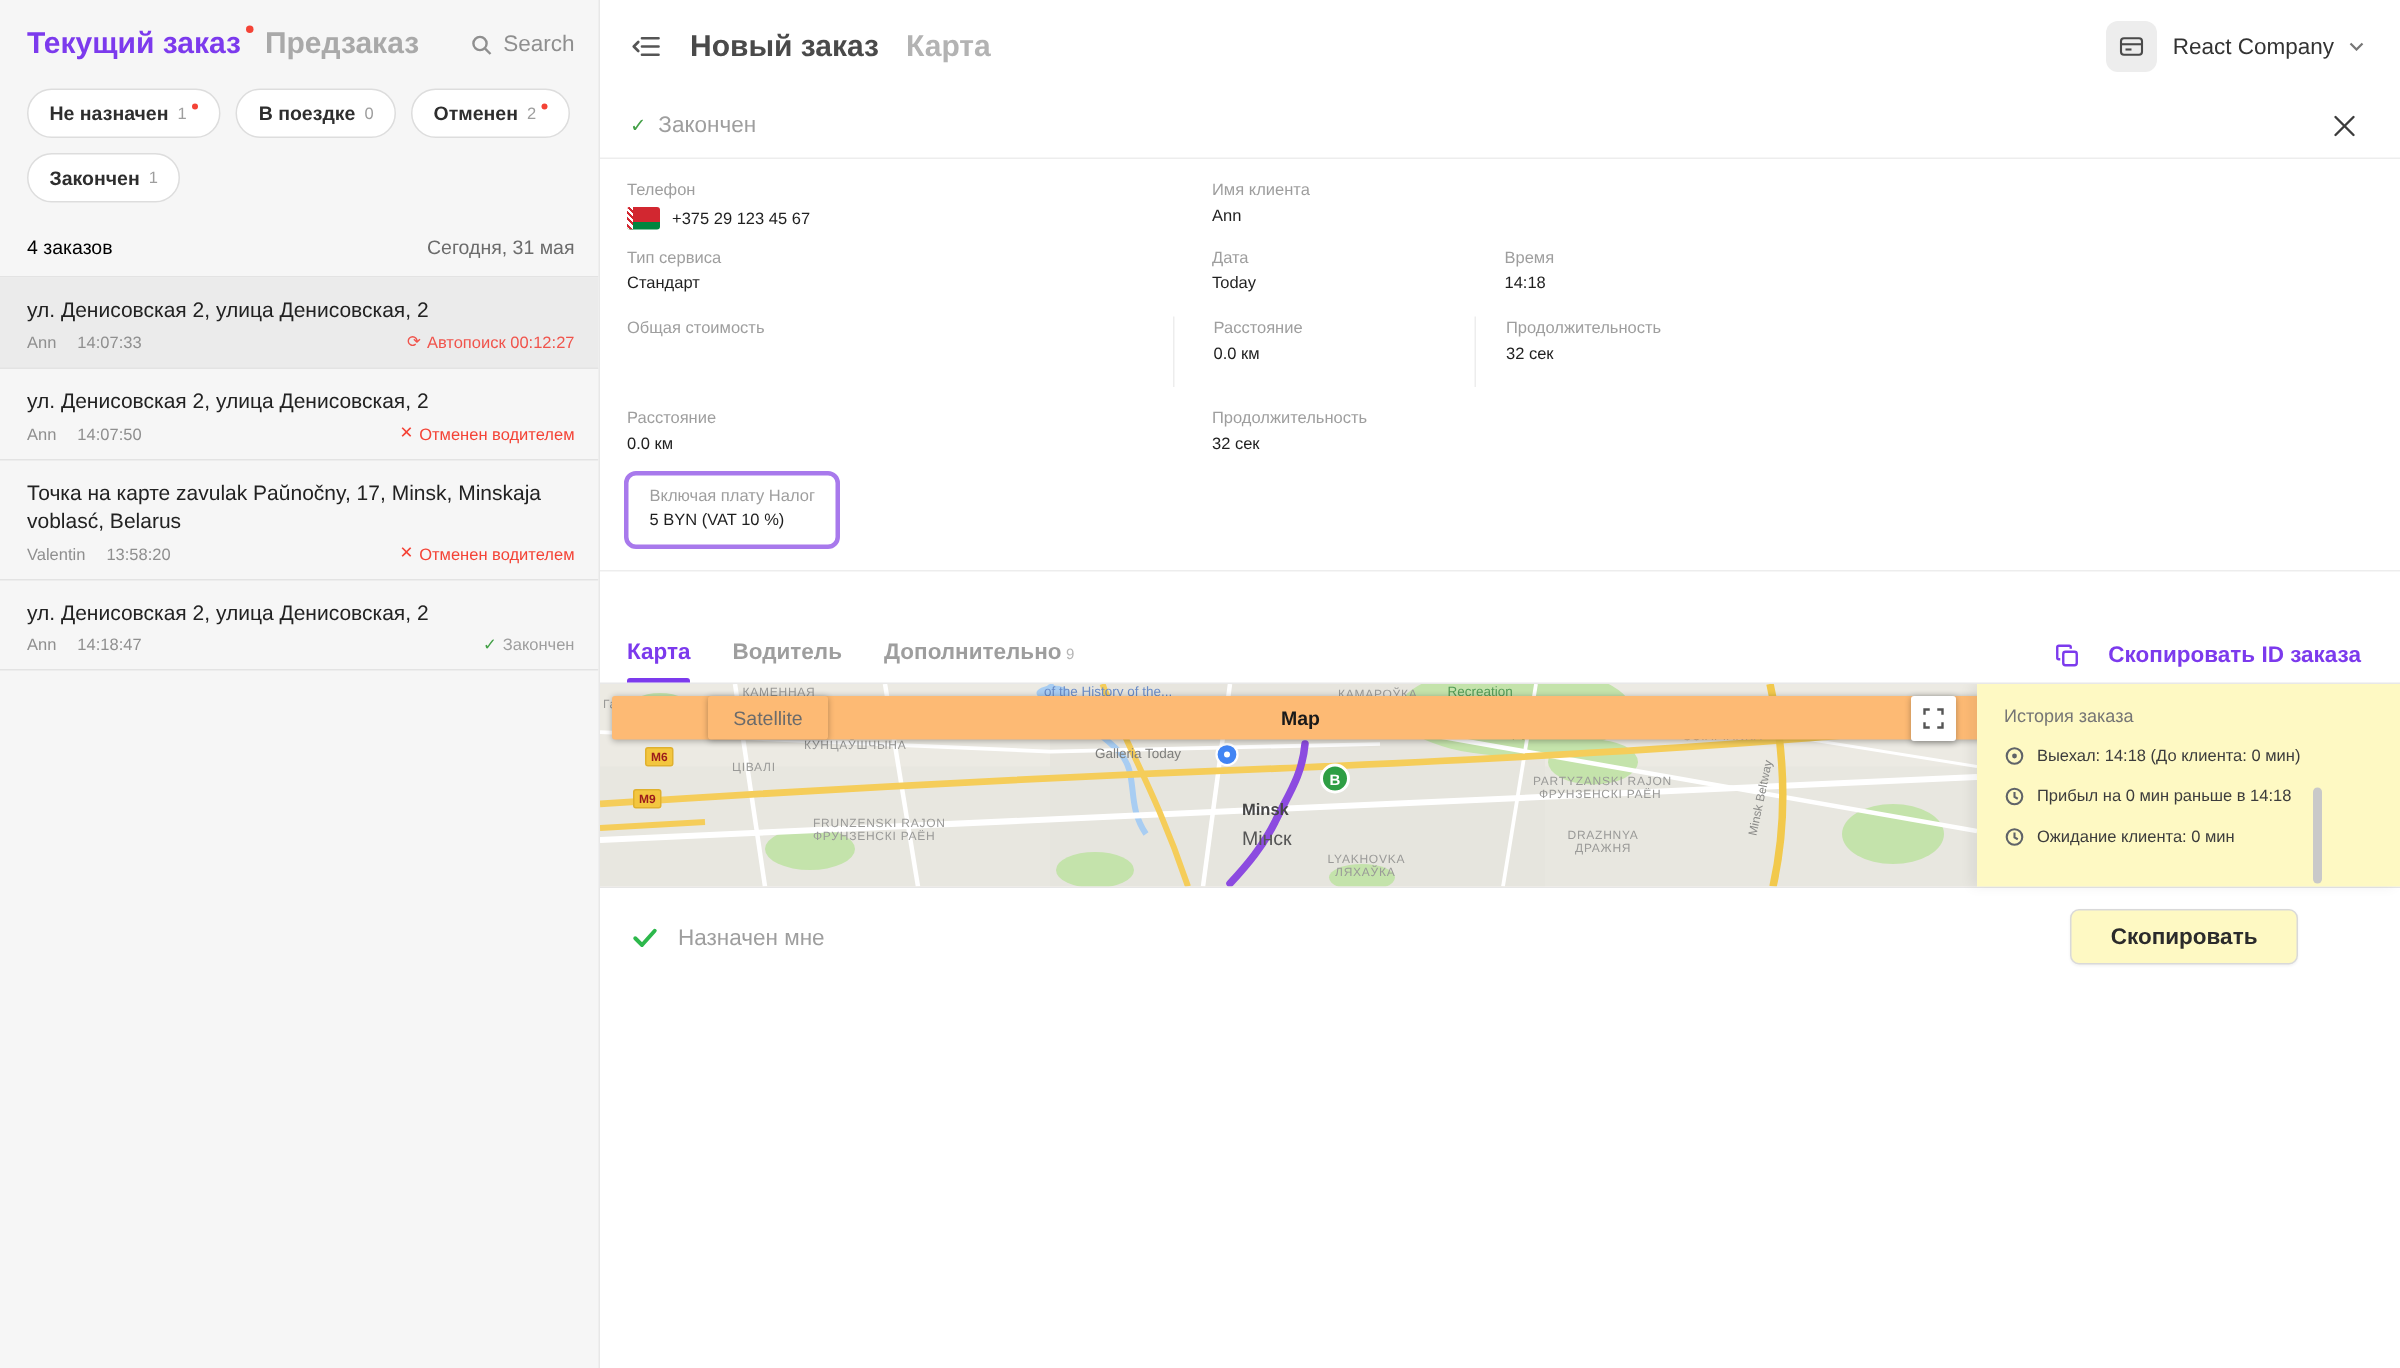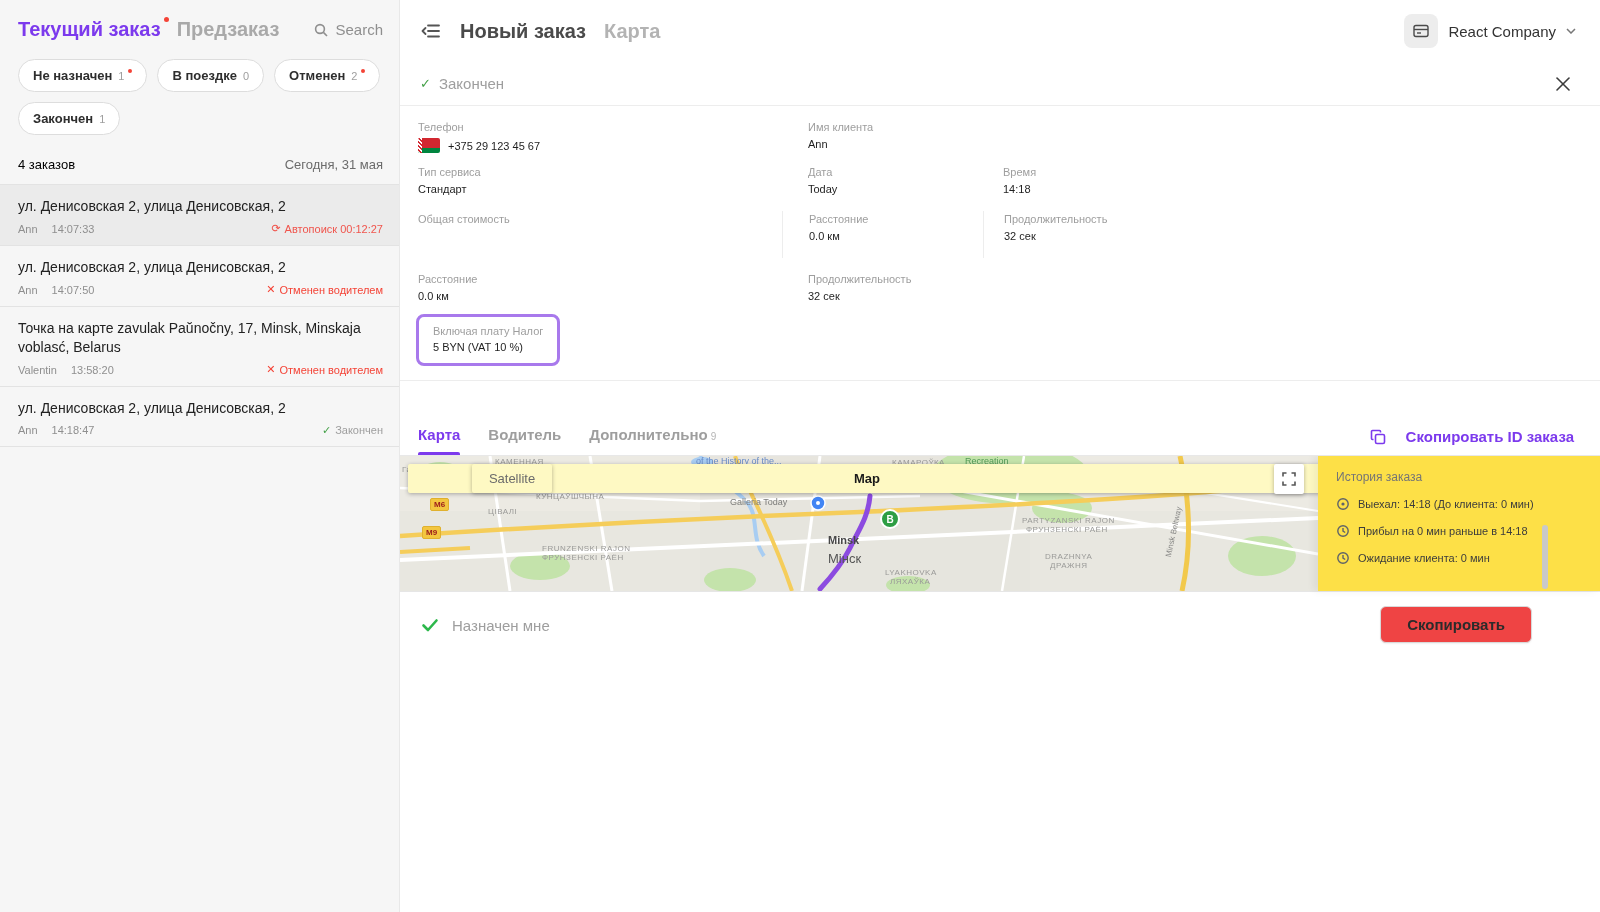--- a/index.html
+++ b/index.html
@@ -95,39 +95,39 @@
   .map-label{position:absolute;white-space:nowrap;pointer-events:none;}
   .ml-area{font-size:8px;color:#9a9a98;letter-spacing:.5px;}
   .ml-poi{font-size:9px;color:#7d7d7b;}
   .ml-poi-blue{font-size:9px;color:#6a8cc7;}
   .ml-park{font-size:9px;color:#549b57;}
   .ml-city{font-size:11px;font-weight:bold;color:#474747;}
   .ml-city2{font-size:13px;color:#555;}
   .ml-badge{font-size:8px;font-weight:bold;color:#9b1b1b;background:#f3c63f;border-radius:2px;
             padding:1px 3px;border:1px solid #e0b12e;}
   .ml-beltway{font-size:8px;color:#8a8a88;transform:rotate(-78deg);transform-origin:left top;}
-  .map-btn{position:absolute;top:8px;height:29px;background:#fef9c3;font-size:13px;display:flex;
+  .map-btn{position:absolute;top:8px;height:29px;background:#fdba74;font-size:13px;display:flex;
            align-items:center;justify-content:center;box-shadow:0 1px 4px rgba(0,0,0,.3);cursor:pointer;}
   .map-btn.map{left:8px;width:60px;font-weight:bold;color:#1a1a1a;border-radius:2px;}
   .map-btn.sat{left:72px;width:80px;color:#6b6b6b;border-radius:2px;}
   .map-fs{position:absolute;top:8px;right:14px;width:30px;height:30px;background:#fff;border-radius:2px;
           box-shadow:0 1px 4px rgba(0,0,0,.3);display:flex;align-items:center;justify-content:center;cursor:pointer;}
-  .history{flex:1;background:#fde047;position:relative;padding:14px 0 0 18px;
+  .history{flex:1;background:#fef9c3;position:relative;padding:14px 0 0 18px;
            box-shadow:-4px 0 8px rgba(0,0,0,.06);}
   .history-title{font-size:12px;color:#757575;}
   .history-item{display:flex;align-items:center;gap:8px;margin-top:13px;font-size:11px;color:#3c3c3c;}
   .scroll-thumb{position:absolute;right:52px;bottom:2px;width:6px;height:64px;
                 background:#c9c9c9;border-radius:3px;cursor:pointer;}
 
   
   .footer{flex:1;border-top:1px solid #e6e6e6;display:flex;align-items:flex-start;
           padding:14px 68px 0 20px;gap:12px;background:#fff;}
   .footer-left{display:flex;align-items:center;gap:12px;height:38px;}
   .footer-text{color:#9e9e9e;font-size:15px;}
-  .footer-btn{margin-left:auto;background:#ef4444;border:1px solid #d9d9d9;border-radius:6px;
+  .footer-btn{margin-left:auto;background:#fef9c3;border:1px solid #d9d9d9;border-radius:6px;
               padding:9px 26px;font-size:15px;font-weight:bold;color:#2b2b2b;font-family:inherit;
               box-shadow:0 1px 2px rgba(0,0,0,.06);cursor:pointer;}
 
   .flag{width:22px;height:15px;border-radius:2px;position:relative;overflow:hidden;min-width:22px;
         background:linear-gradient(to bottom,#d22730 0,#d22730 66%,#00853f 66%,#00853f 100%);}
   .flag::before{content:"";position:absolute;left:0;top:0;bottom:0;width:4px;
         background:repeating-linear-gradient(45deg,#fff 0 1.5px,#d22730 1.5px 3px);}
 </style>
 </head>
 <body>

